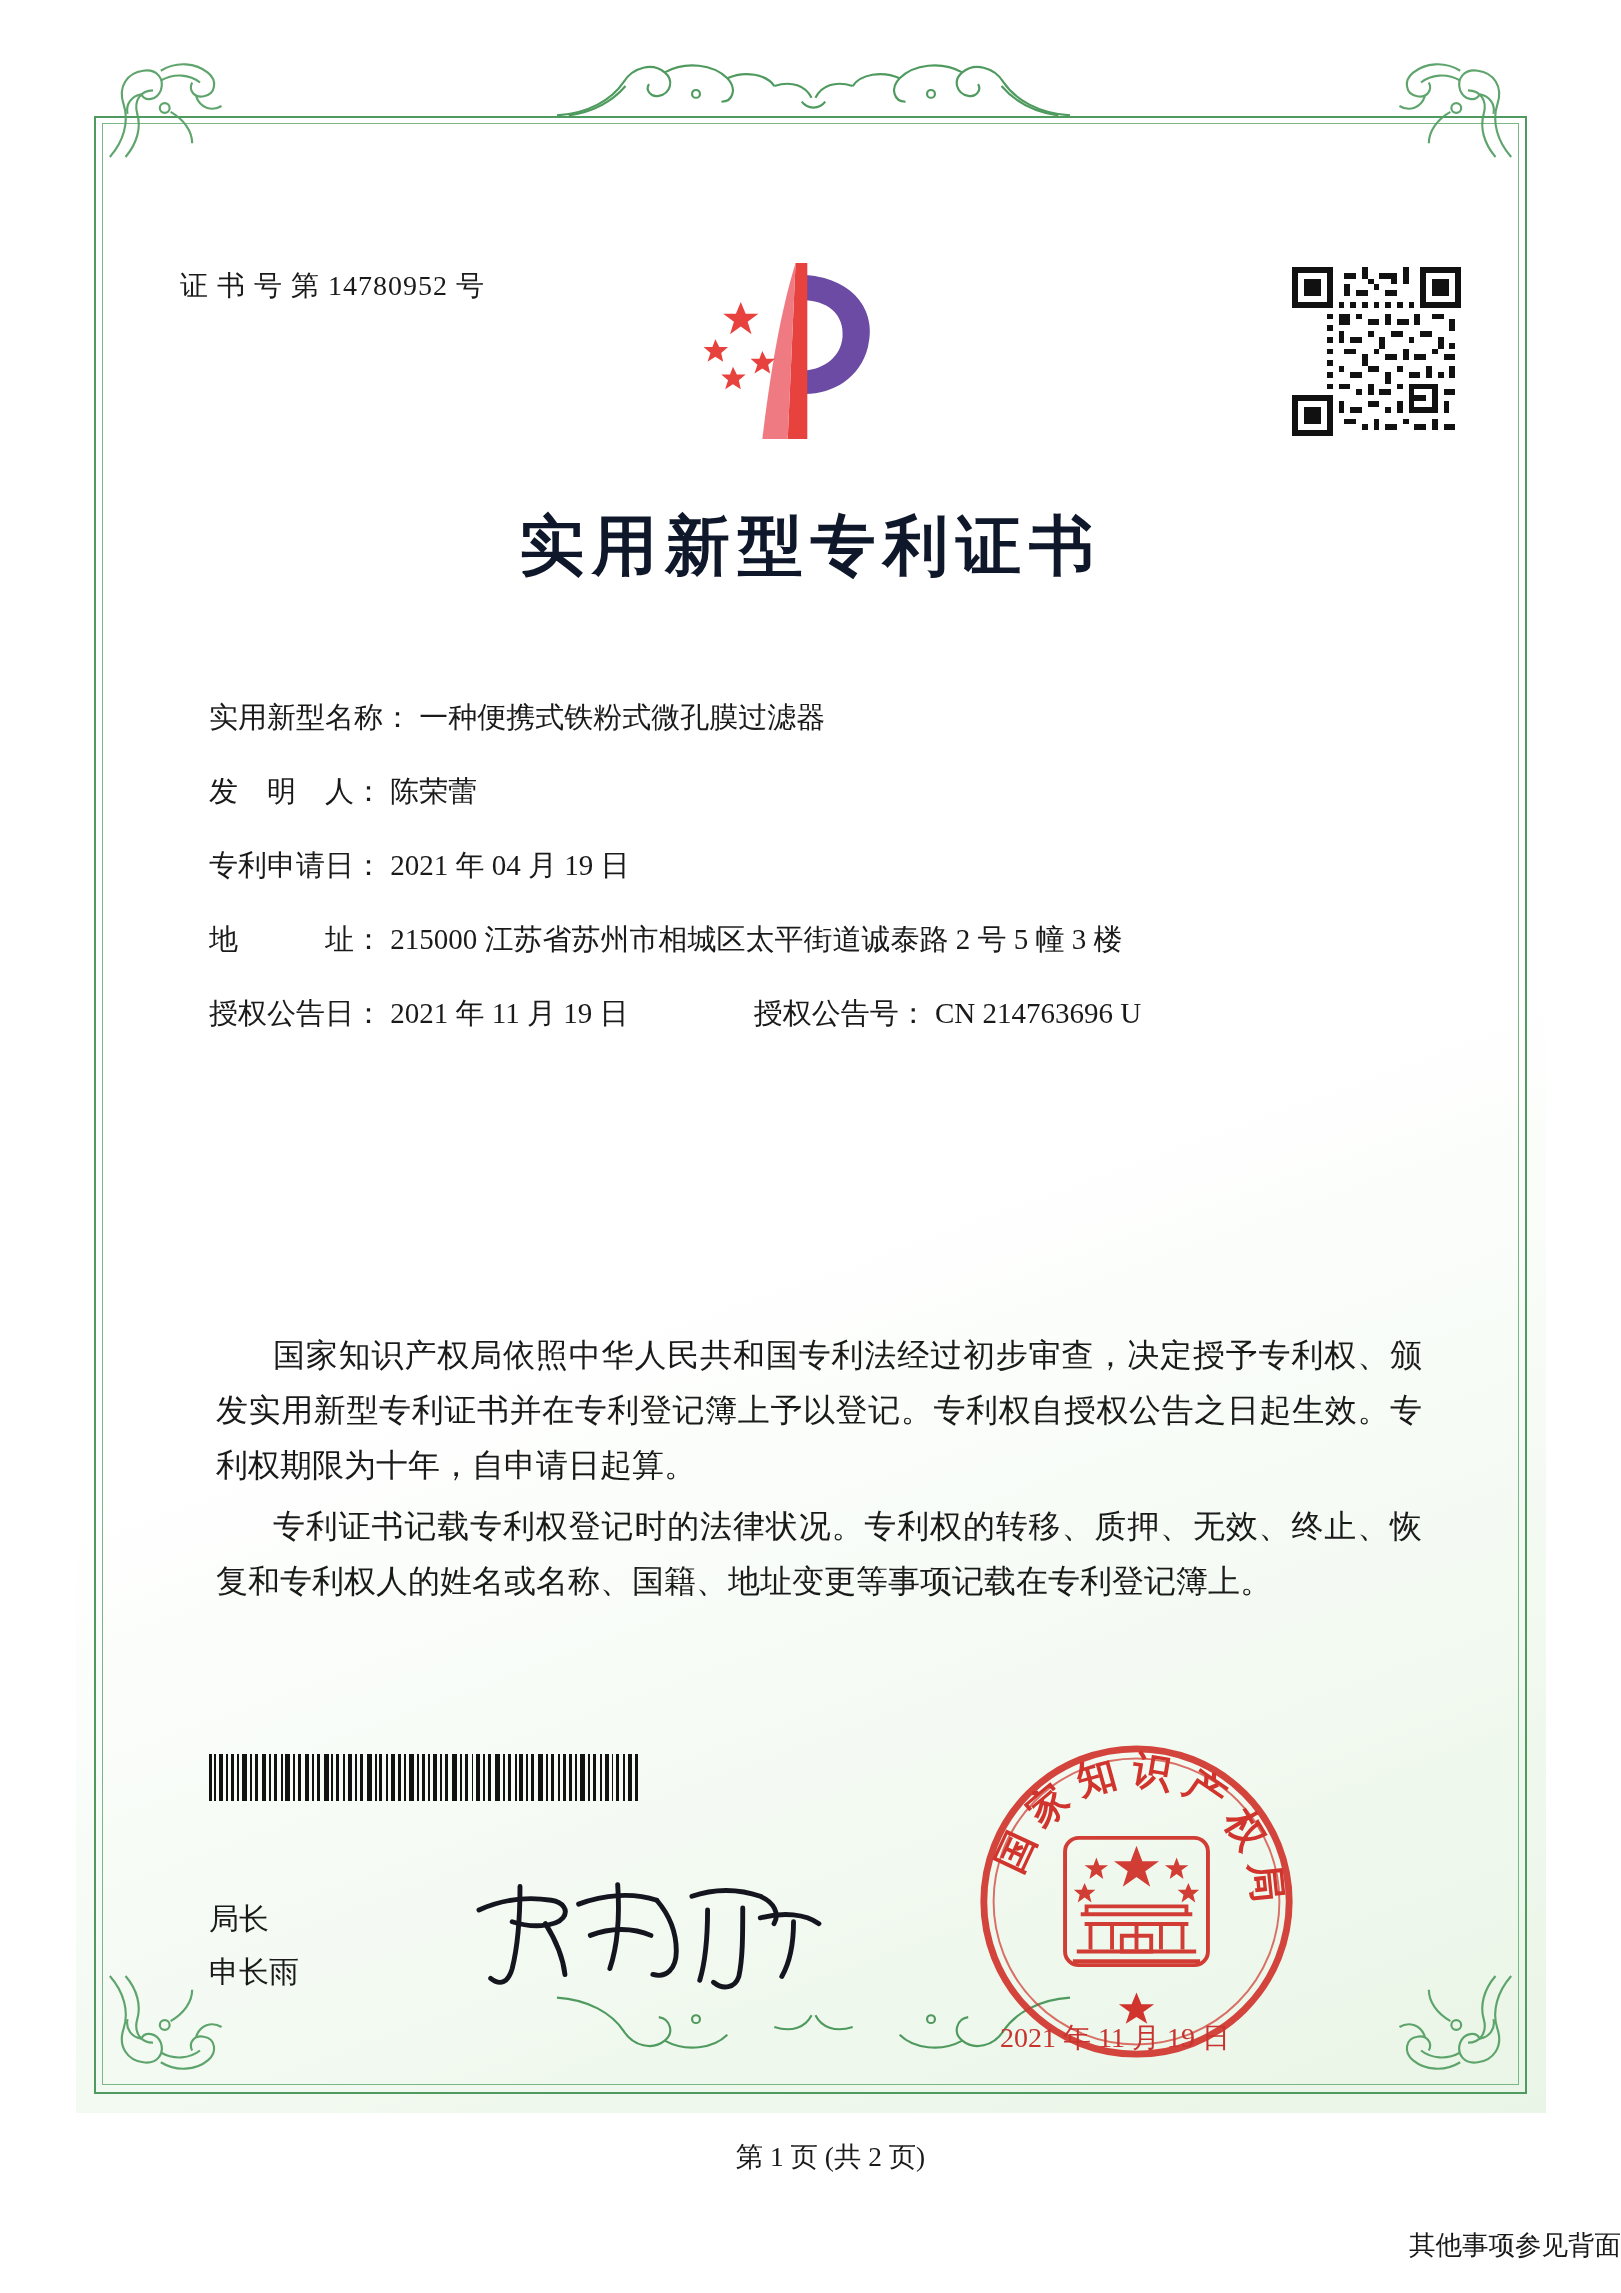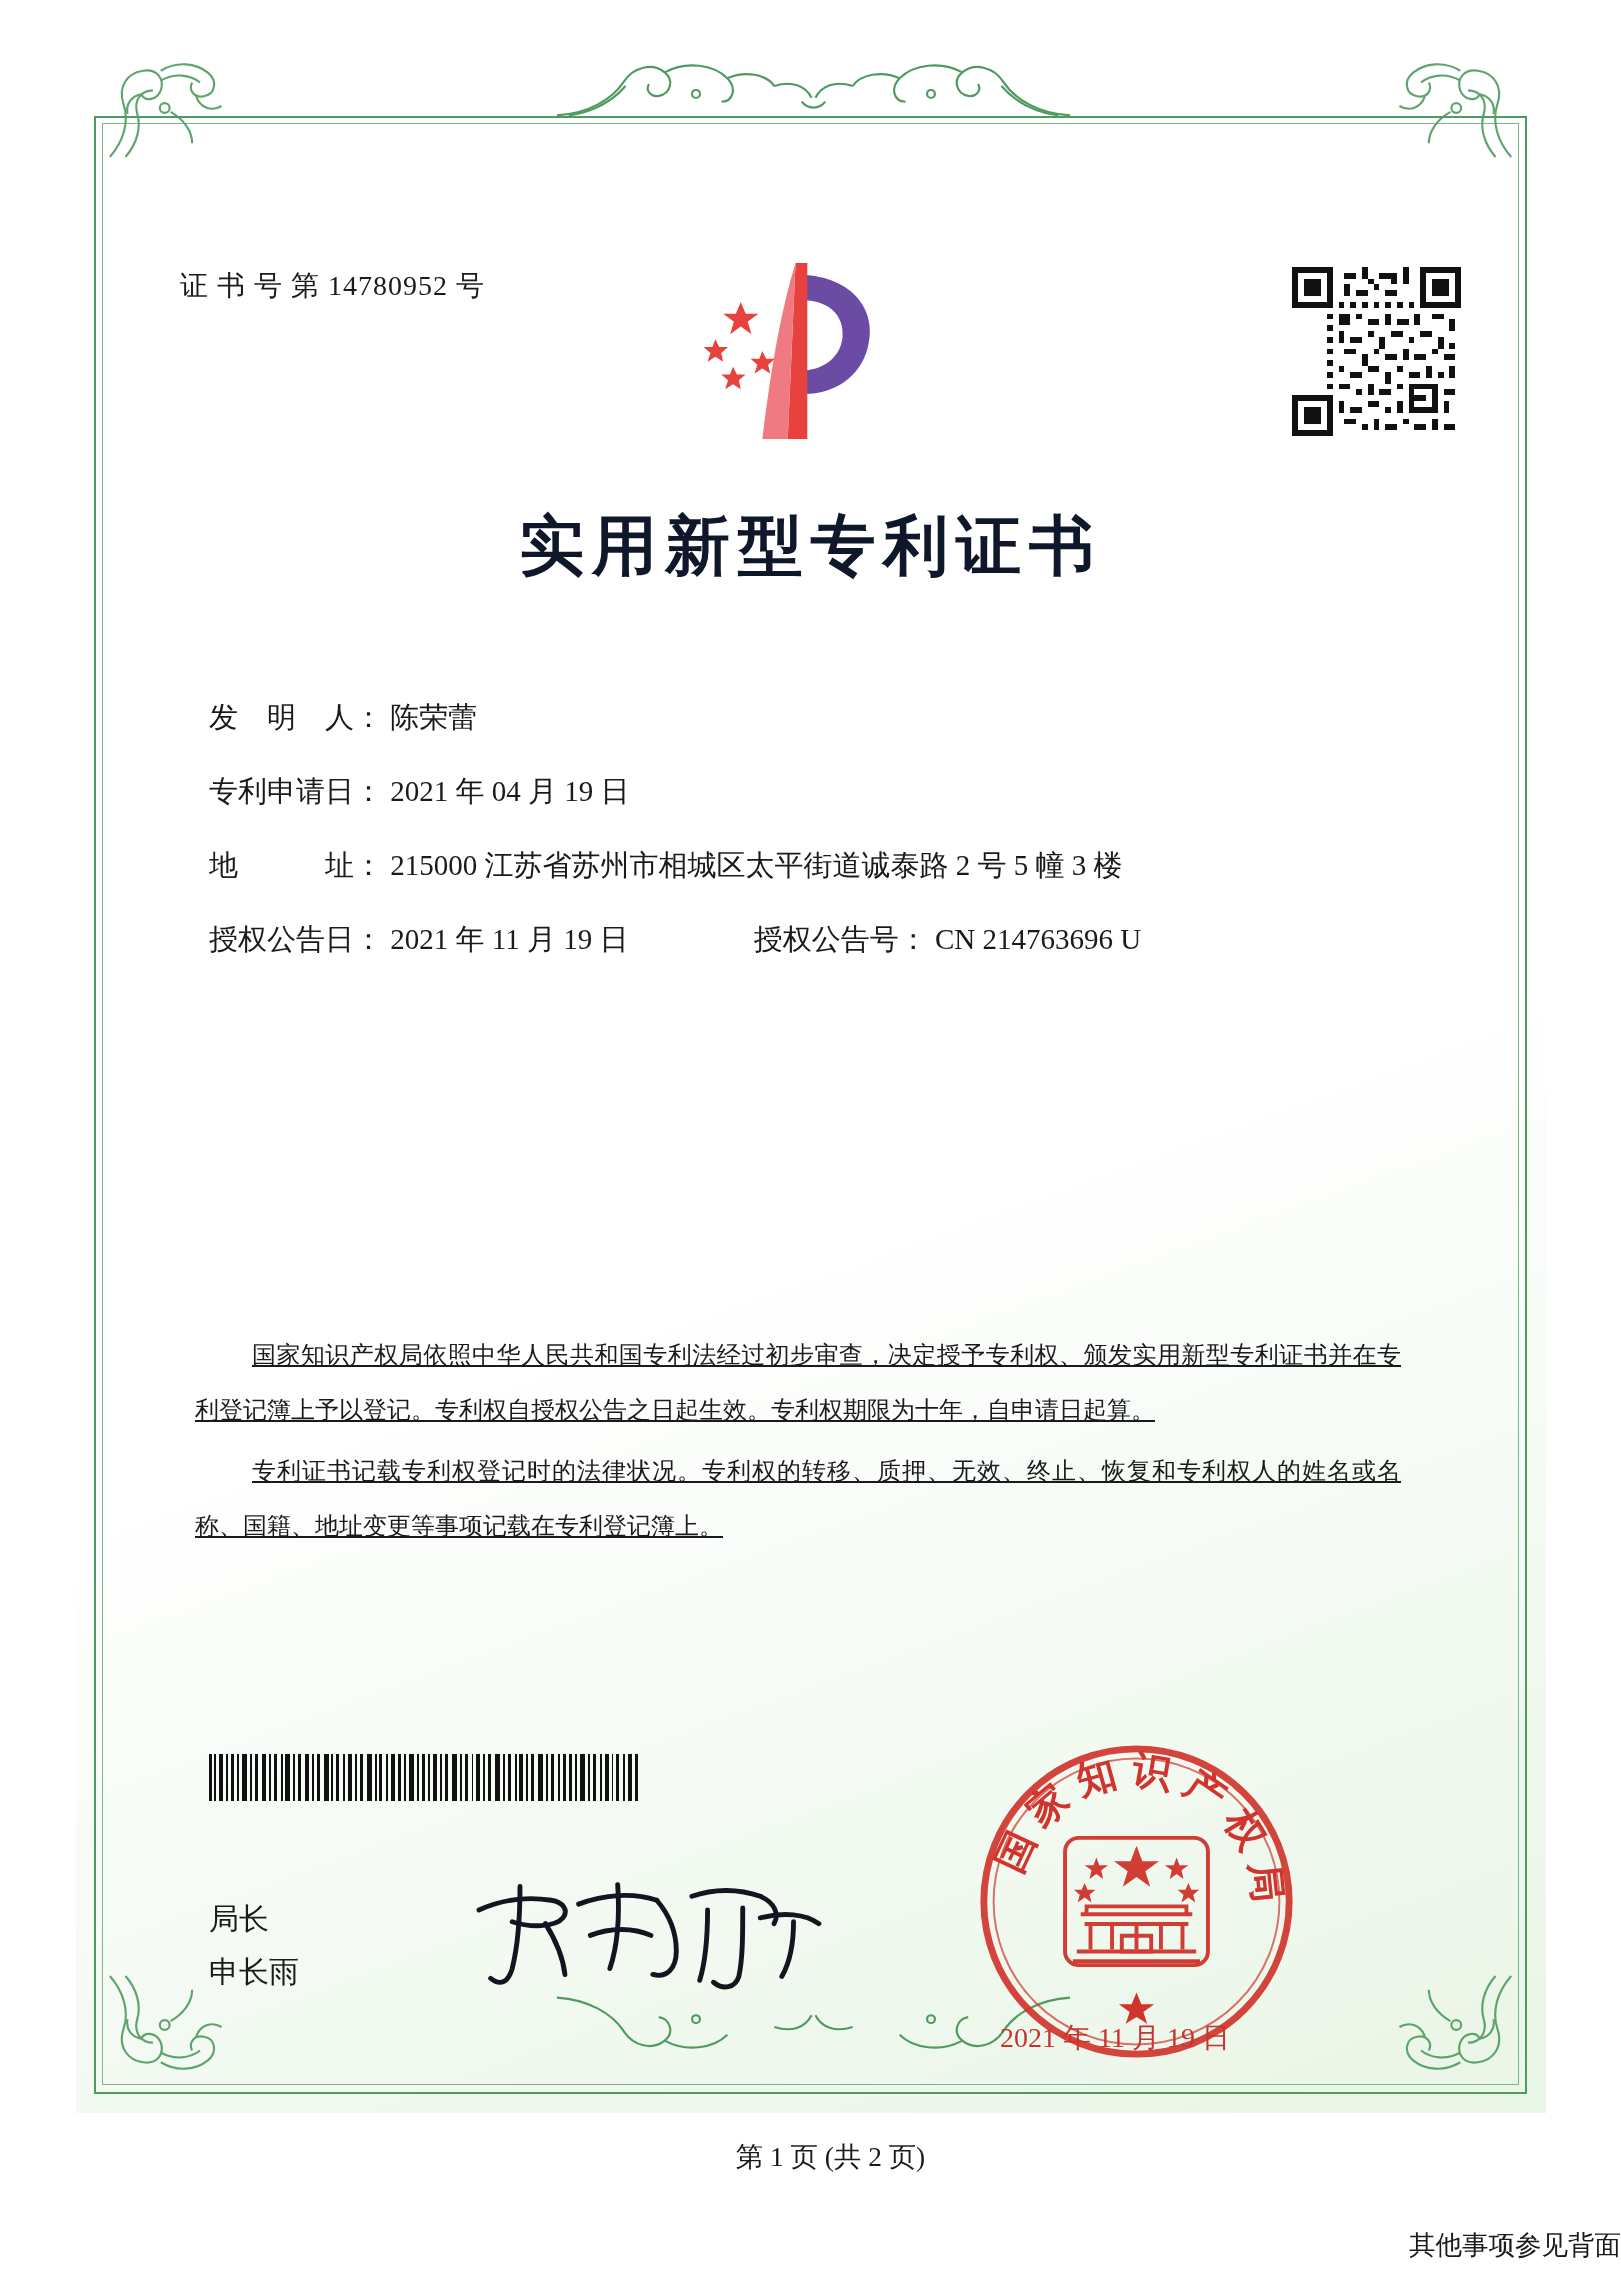--- a/index.html
+++ b/index.html
@@ -129,26 +129,25 @@
   }
 
   .row2col .val2-label {
     display: inline-block;
     margin-left: 118px;
   }
 
   
   .paras {
     position: absolute;
-    left: 195px; top: 1328px;
+    left: 216px; top: 1328px;
     width: 1206px;
-    font-size: 24px;
+    font-size: 32px;
     line-height: 55px;
     text-align: justify;
-    text-decoration: underline;
   }
   .paras p { margin: 0 0 5.9px 0; text-indent: 57px; }
 
   
   .barcode {
     position: absolute;
     left: 209px; top: 1754px;
     width: 431px; height: 47px;
   }
   .barcode svg { width: 100%; height: 100%; display: block; }
@@ -418,20 +417,24 @@
           <rect x="26" y="21" width="2" height="1"></rect>
         <rect x="26" y="23" width="1" height="2"></rect>
       </g>
     </svg>
   </div>
 
   <div class="title">实用新型专利证书</div>
 
   <div class="fields">
 
+    <div class="row">
+      <span class="lbl">实用新型名称：</span>
+      <span class="val">一种便携式铁粉式微孔膜过滤器</span>
+    </div>
 
     <div class="row">
       <span class="lbl">发　明　人：</span>
       <span class="val">陈荣蕾</span>
     </div>
 
 
     <div class="row">
       <span class="lbl">专利申请日：</span>
       <span class="val">2021 年 04 月 19 日</span>

